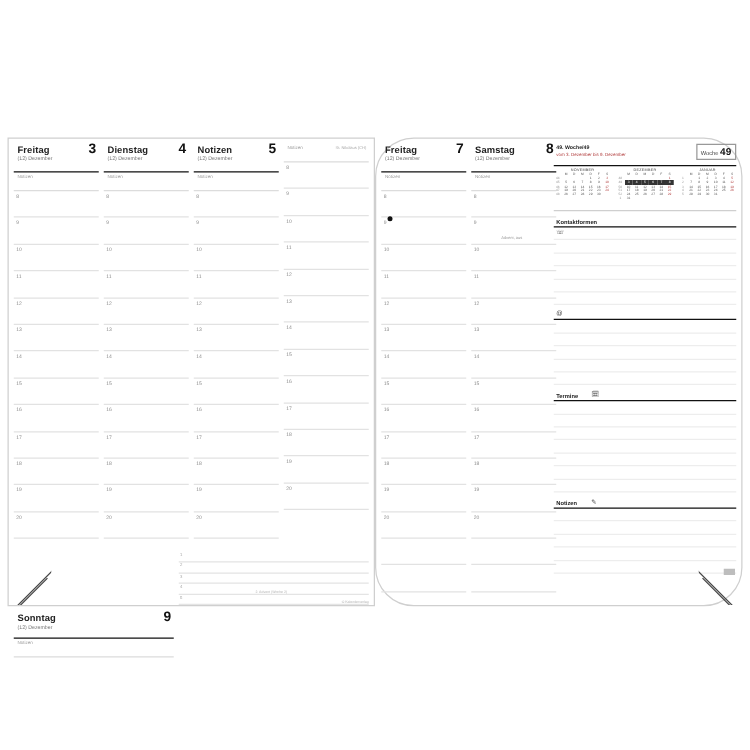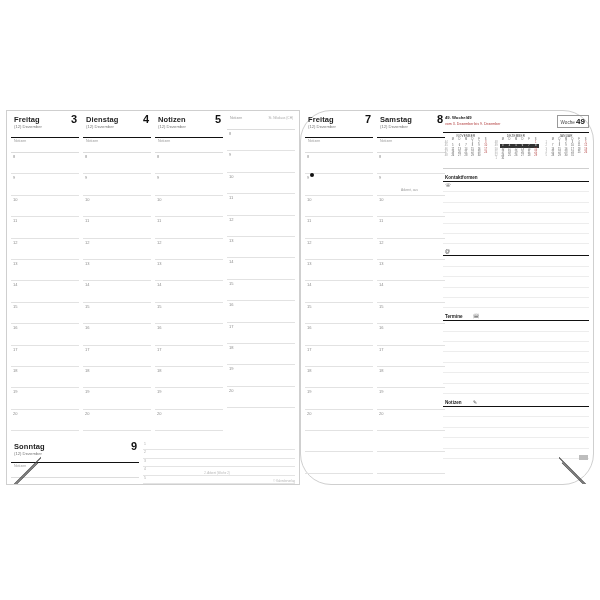--- a/index.html
+++ b/index.html
@@ -26,21 +26,21 @@
   .daynum{position:absolute;right:2px;top:-1px;font-size:11px;font-weight:bold;color:#111;line-height:11px;}
   .noterow{position:relative;height:14px;border-bottom:1px solid #dcdcdc;}
   .noterow .lbl{position:absolute;left:3px;top:1px;font-size:3.6px;color:#999;}
   .noterow .rgt{position:absolute;right:2px;top:1px;font-size:3.2px;color:#aaa;text-align:right;}
   .hours{position:relative;}
   .hr{position:relative;height:20.4px;border-bottom:1px solid #e2e2e2;}
   .hr .h{position:absolute;left:2px;top:1px;font-size:4px;color:#8a8a8a;}
 
   
   .sunday{position:absolute;left:4px;bottom:4px;width:128px;height:38px;box-sizing:border-box;}
-  .sunday .dayhead{height:20px;}
+  .sunday .dayhead{height:20px;margin-top:48px;}
   .sunblock{position:absolute;left:136px;bottom:4px;width:152px;height:38px;}
   .sunblock .ln{height:7.4px;border-bottom:1px solid #e4e4e4;position:relative;}
   .sunblock .ln .n{position:absolute;left:1px;top:0;font-size:3.4px;color:#aaa;}
   .footnote{position:absolute;right:4px;bottom:1px;font-size:2.8px;color:#b5b5b5;}
   .footnote2{position:absolute;left:150px;bottom:9px;font-size:2.8px;color:#b5b5b5;text-align:center;width:120px;}
 
   
   .panel{position:absolute;right:4px;top:4px;width:146px;bottom:4px;box-sizing:border-box;}
   .wk{position:relative;height:17px;border-bottom:1px solid #111;}
   .wk .title{position:absolute;left:2px;top:0px;font-size:4.2px;font-weight:bold;color:#222;}

